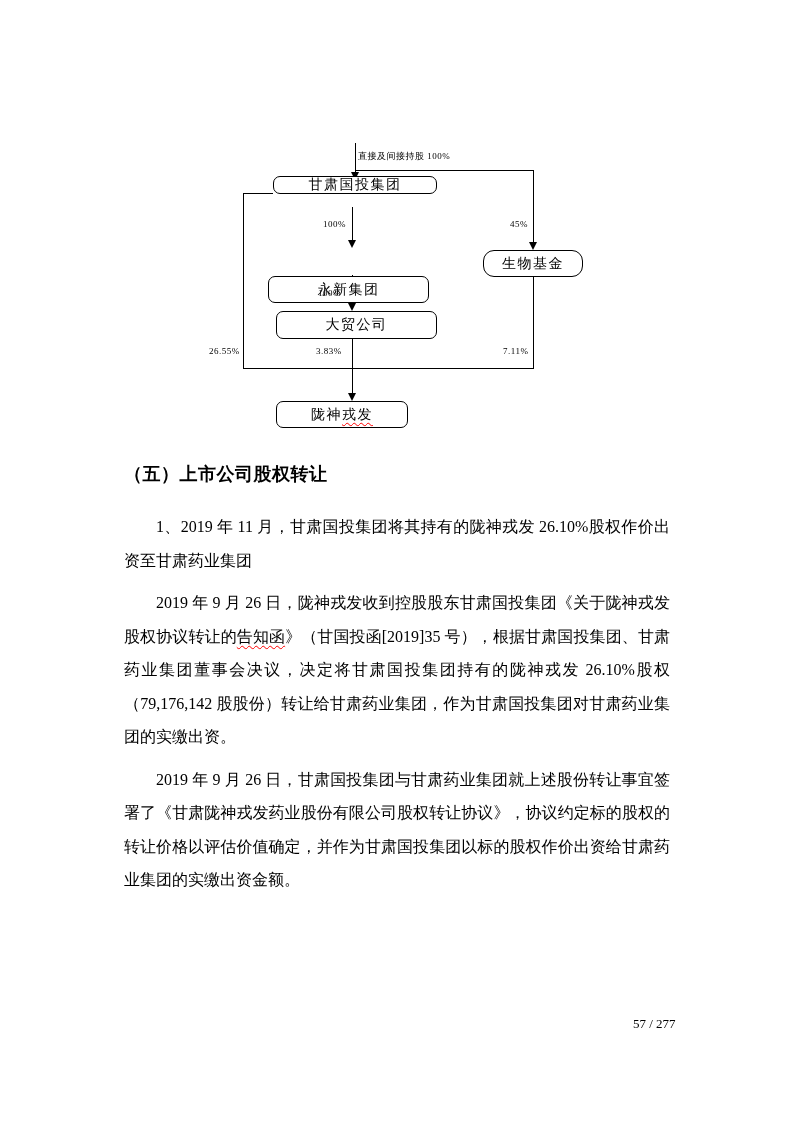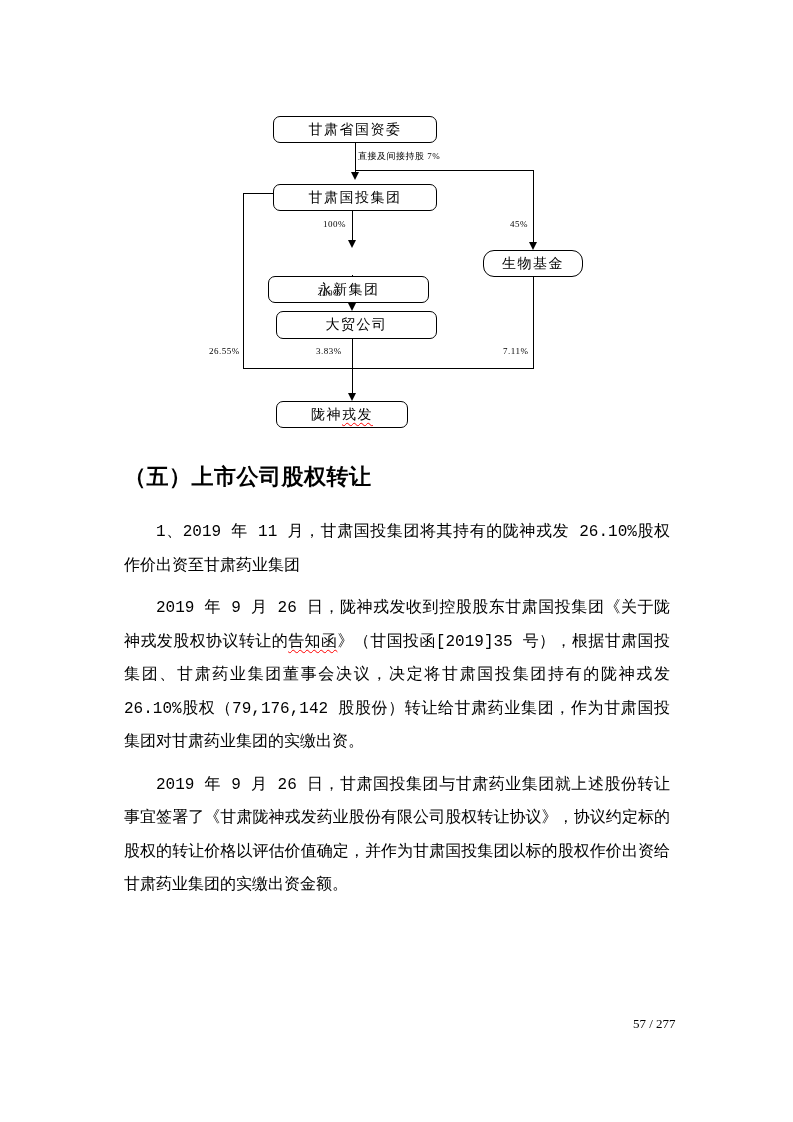--- a/index.html
+++ b/index.html
@@ -40,31 +40,30 @@
     text-decoration-color:#ff0000;
     text-decoration-thickness:1px;
     text-underline-offset:3px;
   }
 
   
   .content { position:absolute; left:124px; top:462px; width:546px; }
   .heading {
     font-family:"Liberation Sans","DejaVu Sans",sans-serif;
     font-weight:bold;
-    font-size:22px;
+    font-size:18px;
     letter-spacing:0.5px;
     margin-bottom:24px;
   }
   .para {
     font-size:16px;
     line-height:33.5px;
     text-align:justify;
     text-indent:2em;
     margin-bottom:9px;
-    font-family:Liberation Mono, monospace;
   }
   .page-number {
     position:absolute;
     left:633px; top:1016px;
     font-size:13px;
     font-family:"Liberation Serif","DejaVu Serif",serif;
   }
 </style>
 </head>
 <body>
@@ -92,36 +91,35 @@
       </g>
       <g fill="#000" stroke="none">
         <polygon points="351,172 359,172 355,180"></polygon>
         <polygon points="529,242 537,242 533,250"></polygon>
         <polygon points="348,240 356,240 352,248"></polygon>
         <polygon points="348,303 356,303 352,311"></polygon>
         <polygon points="348,393 356,393 352,401"></polygon>
       </g>
     </svg>
 
-    <div class="node" style="left:273px; top:116px; width:164px; height:27px;">甘肃省国资委</div>
 
-    <div class="node" style="left:273px; top:184px; width:164px; height:27px;">甘肃国投集团</div>
+    <div class="node" style="left:273px; top:176px; width:164px; height:18px;">甘肃国投集团</div>
 
     <div class="node" style="left:268px; top:248px; width:161px; height:27px;margin-top:28px;">永新集团</div>
 
     <div class="node" style="left:483px; top:250px; width:100px; height:27px;border-radius:11px;">生物基金</div>
 
     <div class="node" style="left:276px; top:311px; width:161px; height:28px;">大贸公司</div>
 
     <div class="node" style="left:276px; top:401px; width:132px; height:27px;">
       <span>陇神</span>
         <span class="spell-mark">戎发</span>
     </div>
 
-    <div class="edge-label" style="left:358px; top:150px;">直接及间接持股 7%</div>
+    <div class="edge-label" style="left:358px; top:150px;">直接及间接持股 100%</div>
     <div class="edge-label" style="left:323px; top:219px;">100%</div>
     <div class="edge-label" style="left:510px; top:219px;">45%</div>
     <div class="edge-label" style="left:318px; top:288px;">100%</div>
     <div class="edge-label" style="left:209px; top:346px;">26.55%</div>
     <div class="edge-label" style="left:316px; top:346px;">3.83%</div>
     <div class="edge-label" style="left:503px; top:346px;">7.11%</div>
   </div>
 
   <div class="content">
     <div class="heading">（五）上市公司股权转让</div>

